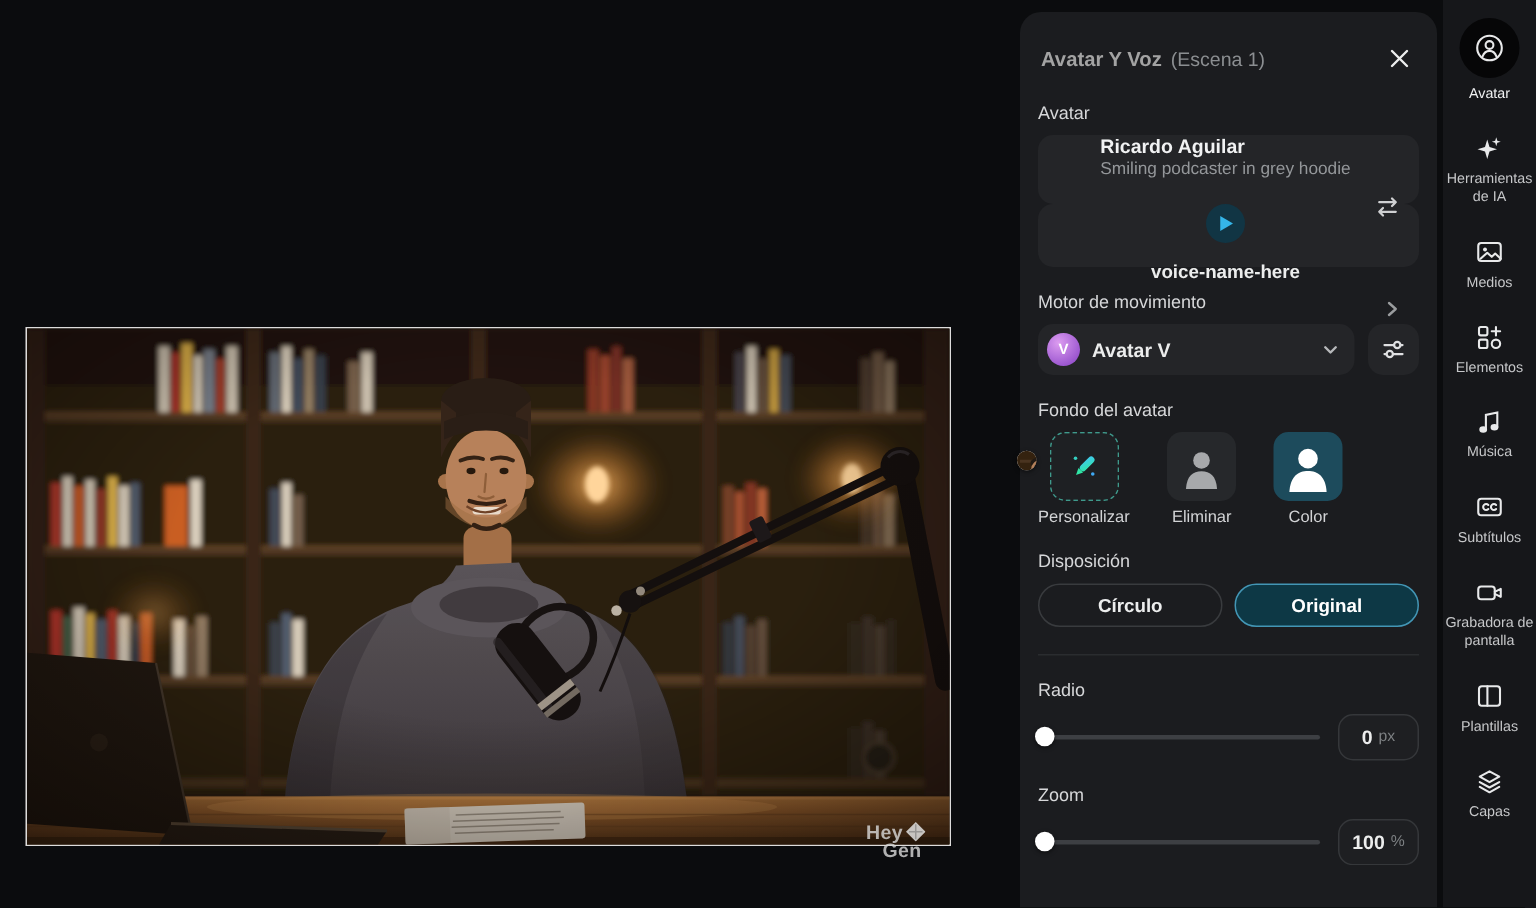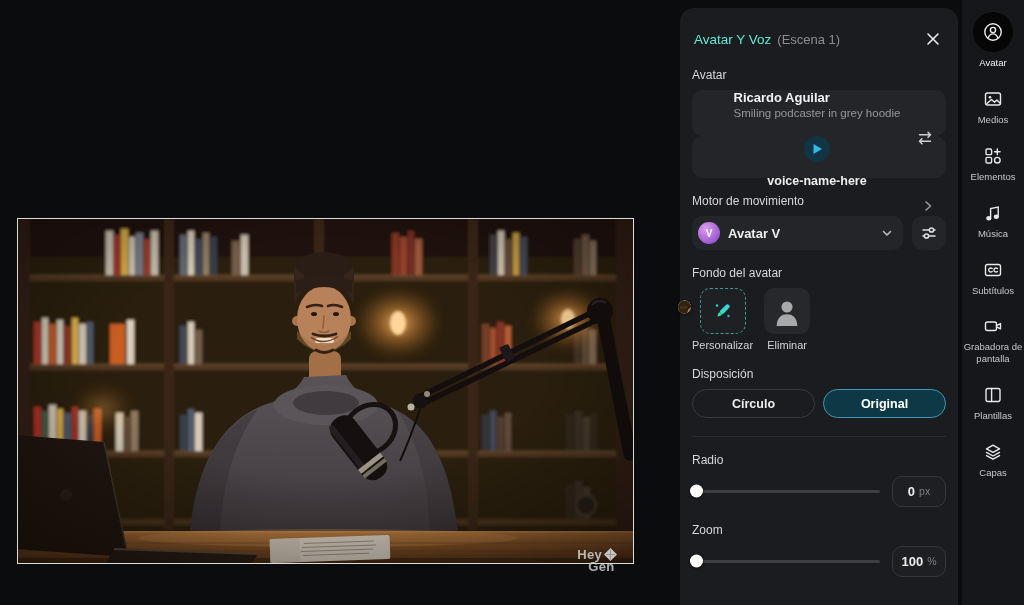--- a/index.html
+++ b/index.html
@@ -13,21 +13,21 @@
   .video-frame svg{display:block;}
   .watermark{position:absolute;right:16px;bottom:-10px;color:rgba(214,214,214,.82);
     font-weight:700;font-size:13px;letter-spacing:.3px;line-height:12px;text-align:left;}
   .wm-r1{display:flex;align-items:center;gap:2px;}
   .wm-r2{padding-left:11px;}
 
   
   .panel{position:absolute;left:680px;top:8px;width:278px;height:597px;box-sizing:border-box;
     background:var(--panel-bg,#1b1c1f);border-radius:14px 14px 0 0;padding:0 12px;color:#e8e9ea;}
   .p-header{display:flex;align-items:center;padding:16px 2px 0 2px;height:30px;}
-  .p-title{font-size:13.5px;font-weight:400;color:#5eead4;}
+  .p-title{font-size:13.5px;font-weight:700;color:#a3a3a3;}
   .p-scene{font-size:13px;color:#8b8e91;margin-left:6px;}
   .close-btn{margin-left:auto;width:22px;height:22px;display:flex;align-items:center;justify-content:center;cursor:pointer;}
   .sec-label{margin:16px 0 8px;font-size:12px;color:#d6d7d9;font-weight:500;}
   .sec-label.first{margin-top:14px;}
 
   .card{background:var(--card-bg,#242528);border-radius:10px;display:flex;align-items:center;flex-direction:column;}
   .avatar-card{height:46px;gap:10px;padding:0 12px 0 8px;}
   .thumb{width:32px;height:32px;border-radius:6px;overflow:hidden;flex:none;}
   .ac-text{display:flex;flex-direction:column;gap:2px;min-width:0;}
   .ac-name{font-size:13px;font-weight:600;color:#f1f2f3;}
@@ -44,21 +44,21 @@
   .motor-dd{flex:1;height:34px;background:var(--card-bg,#242528);border-radius:10px;display:flex;
     align-items:center;gap:8px;padding:0 10px 0 6px;cursor:pointer;}
   .v-badge{width:22px;height:22px;border-radius:50%;flex:none;
     background:radial-gradient(circle at 35% 30%, #dc9cf0, var(--badge-purple,#9a55cf) 75%);
     display:flex;align-items:center;justify-content:center;font-size:10px;font-weight:700;color:#fff;}
   .motor-val{font-size:13px;font-weight:600;color:#eceded;}
   .chev-d{margin-left:auto;display:flex;}
   .filters-btn{width:34px;height:34px;background:var(--card-bg,#242528);border-radius:10px;flex:none;
     display:flex;align-items:center;justify-content:center;cursor:pointer;}
 
-  .bg-row{display:flex;gap:11px;}
+  .bg-row{display:flex;gap:25px;}
   .bg-opt{display:flex;flex-direction:column;align-items:center;gap:5px;cursor:pointer;}
   .tile{width:46px;height:46px;border-radius:10px;box-sizing:border-box;display:flex;align-items:center;justify-content:center;}
   .tile.custom{background:#1e2023;border:1.5px dashed var(--dashed-teal,#3f9a8c);}
   .tile.remove{background:#26282b;}
   .tile.color{background:var(--color-tile,#1d4b5c);}
   .bg-label{font-size:11px;color:#d2d3d5;white-space:nowrap;}
 
   .layout-row{display:flex;gap:8px;margin-top:1px;}
   .pill{flex:1;height:29px;border-radius:16px;display:flex;align-items:center;justify-content:center;
     font-size:12.5px;font-weight:600;box-sizing:border-box;cursor:pointer;}
@@ -416,20 +416,29 @@
       </div>
       <div class="bg-opt">
         <span class="tile remove">
           <svg width="30" height="30" viewBox="0 0 26 26">
               <circle cx="13" cy="9.5" r="4.8" fill="#a7a9ab"></circle>
               <path d="M4 26 C4.5 18.5 8 15.8 13 15.8 C18 15.8 21.5 18.5 22 26 Z" fill="#a7a9ab"></path>
             </svg>
         </span>
         <span class="bg-label">Eliminar</span>
       </div>
+      <div class="bg-opt">
+        <span class="tile color">
+          <svg width="34" height="34" viewBox="0 0 26 26">
+              <circle cx="13" cy="9" r="5" fill="#ffffff"></circle>
+              <path d="M3.5 26 C4 18 8 15.3 13 15.3 C18 15.3 22 18 22.5 26 Z" fill="#ffffff"></path>
+            </svg>
+        </span>
+        <span class="bg-label">Color</span>
+      </div>
     </div>
 
     <div class="sec-label">Disposición</div>
     <div class="layout-row">
       <div class="pill unsel">Círculo</div>
       <div class="pill sel">Original</div>
     </div>
 
     <div class="divider"></div>
 
@@ -464,20 +473,29 @@
               <circle cx="10" cy="10" r="8.2"></circle>
               <circle cx="10" cy="8" r="2.6"></circle>
               <path d="M5.4 15.6 C6.4 12.9 8 11.9 10 11.9 C12 11.9 13.6 12.9 14.6 15.6"></path>
             </svg>
         </span>
       </span>
       <span class="sb-label">Avatar</span>
     </div>
     <div class="sb-item">
       <span class="icon">
+        <svg width="20" height="20" viewBox="0 0 20 20" fill="#e8e9ea">
+            <path d="M8.5 4 L10 9 L15 10.5 L10 12 L8.5 17 L7 12 L2 10.5 L7 9 Z"></path>
+            <path d="M14.5 2.5 L15.2 4.8 L17.5 5.5 L15.2 6.2 L14.5 8.5 L13.8 6.2 L11.5 5.5 L13.8 4.8 Z"></path>
+          </svg>
+      </span>
+      <span class="sb-label">Herramientas de IA</span>
+    </div>
+    <div class="sb-item">
+      <span class="icon">
         <svg width="20" height="20" viewBox="0 0 20 20" fill="none" stroke="#e8e9ea" stroke-width="1.4" stroke-linecap="round" stroke-linejoin="round">
             <rect x="2.5" y="4" width="15" height="12" rx="2"></rect>
             <circle cx="7" cy="8.3" r="1.3" fill="#e8e9ea" stroke="none"></circle>
             <path d="M4 14.5 L8.5 10.5 L11.5 13.2 L13.8 11 L17.5 14.5"></path>
           </svg>
       </span>
       <span class="sb-label">Medios</span>
     </div>
     <div class="sb-item">
       <span class="icon">

